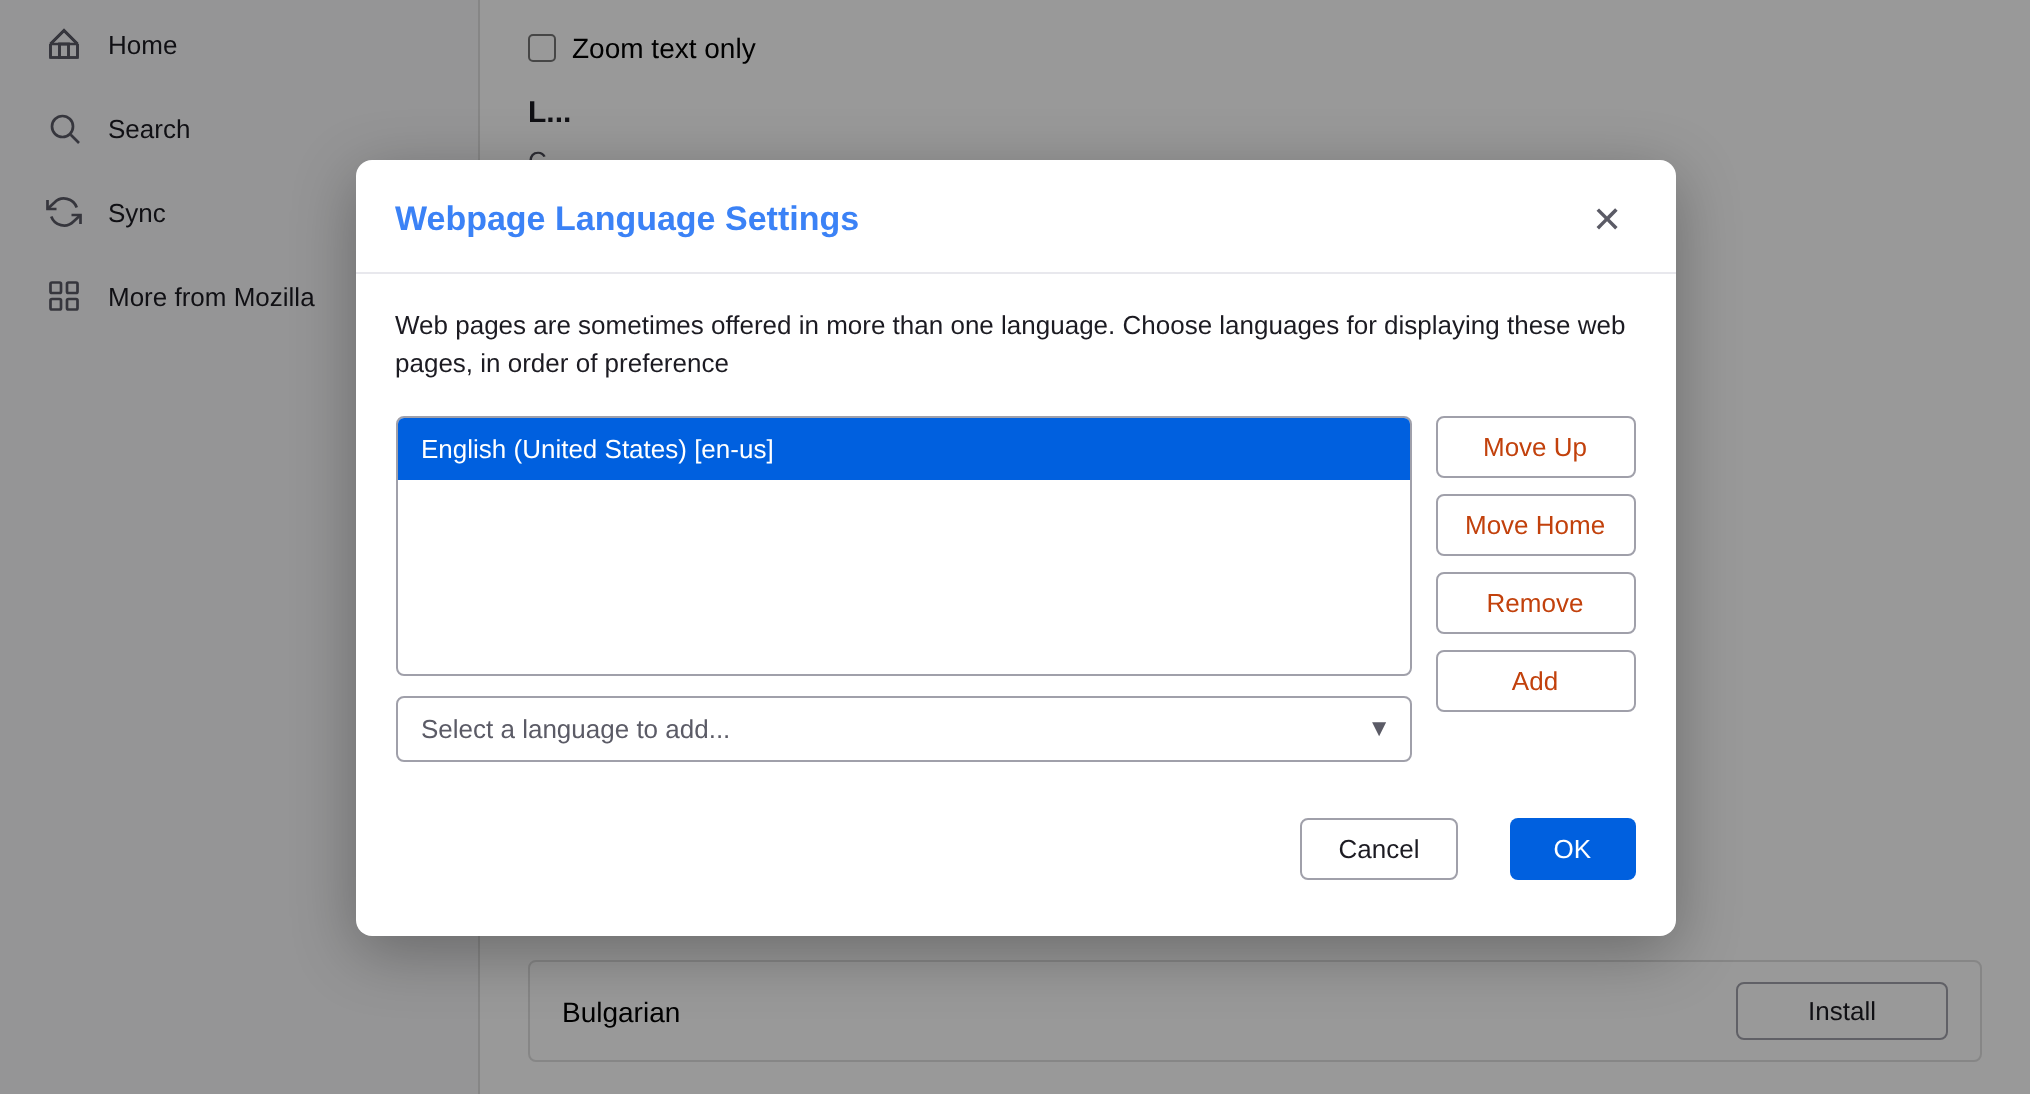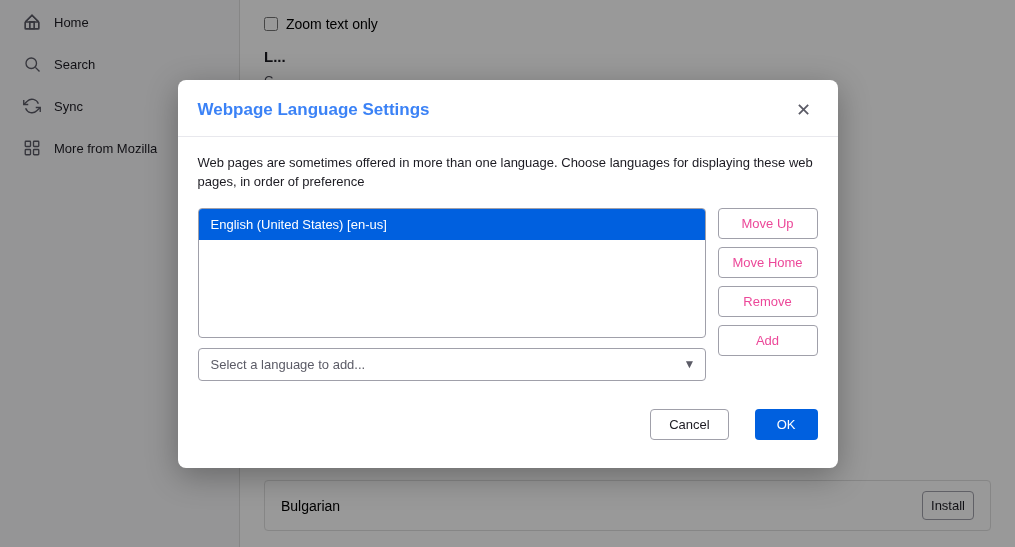--- a/index.html
+++ b/index.html
@@ -100,21 +100,21 @@
       display: flex;
       align-items: center;
       justify-content: space-between;
       padding: 10px 0;
       border: 1px solid #e0e0e0;
       border-radius: 4px;
       padding: 10px 16px;
     }
 
     .install-btn {
-      padding: 6px 8px;
+      padding: 6px 35px;
       background: #fff;
       border: 1px solid #a0a0aa;
       border-radius: 4px;
       cursor: pointer;
       font-size: 13px;
       color: #1c1b22;
     }
 
     
     .overlay {
@@ -242,21 +242,21 @@
       gap: 8px;
       width: 100px;
     }
 
     .action-btn {
       padding: 7px 14px;
       border: 1px solid #a0a0aa;
       border-radius: 4px;
       background: #fff;
       font-size: 13px;
-      color: #ec4899;
+      color: #c2410c;
       cursor: pointer;
       text-align: center;
       white-space: nowrap;
     }
     .action-btn:disabled {
       color: #a0a0aa;
       cursor: default;
       background: #fff;
     }
 

